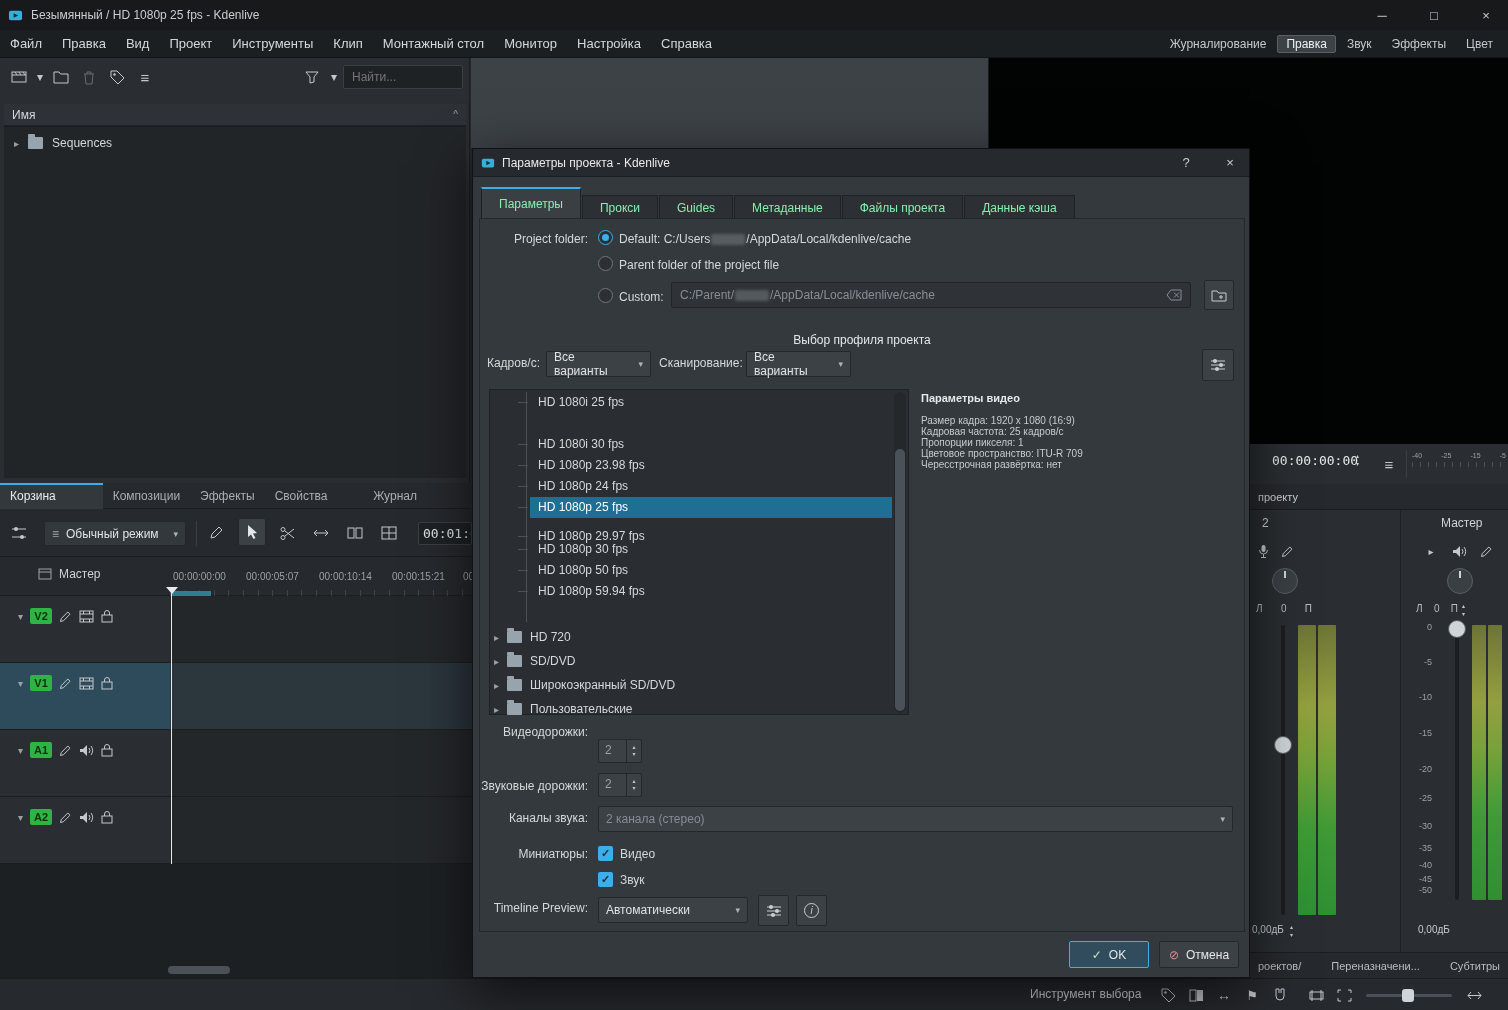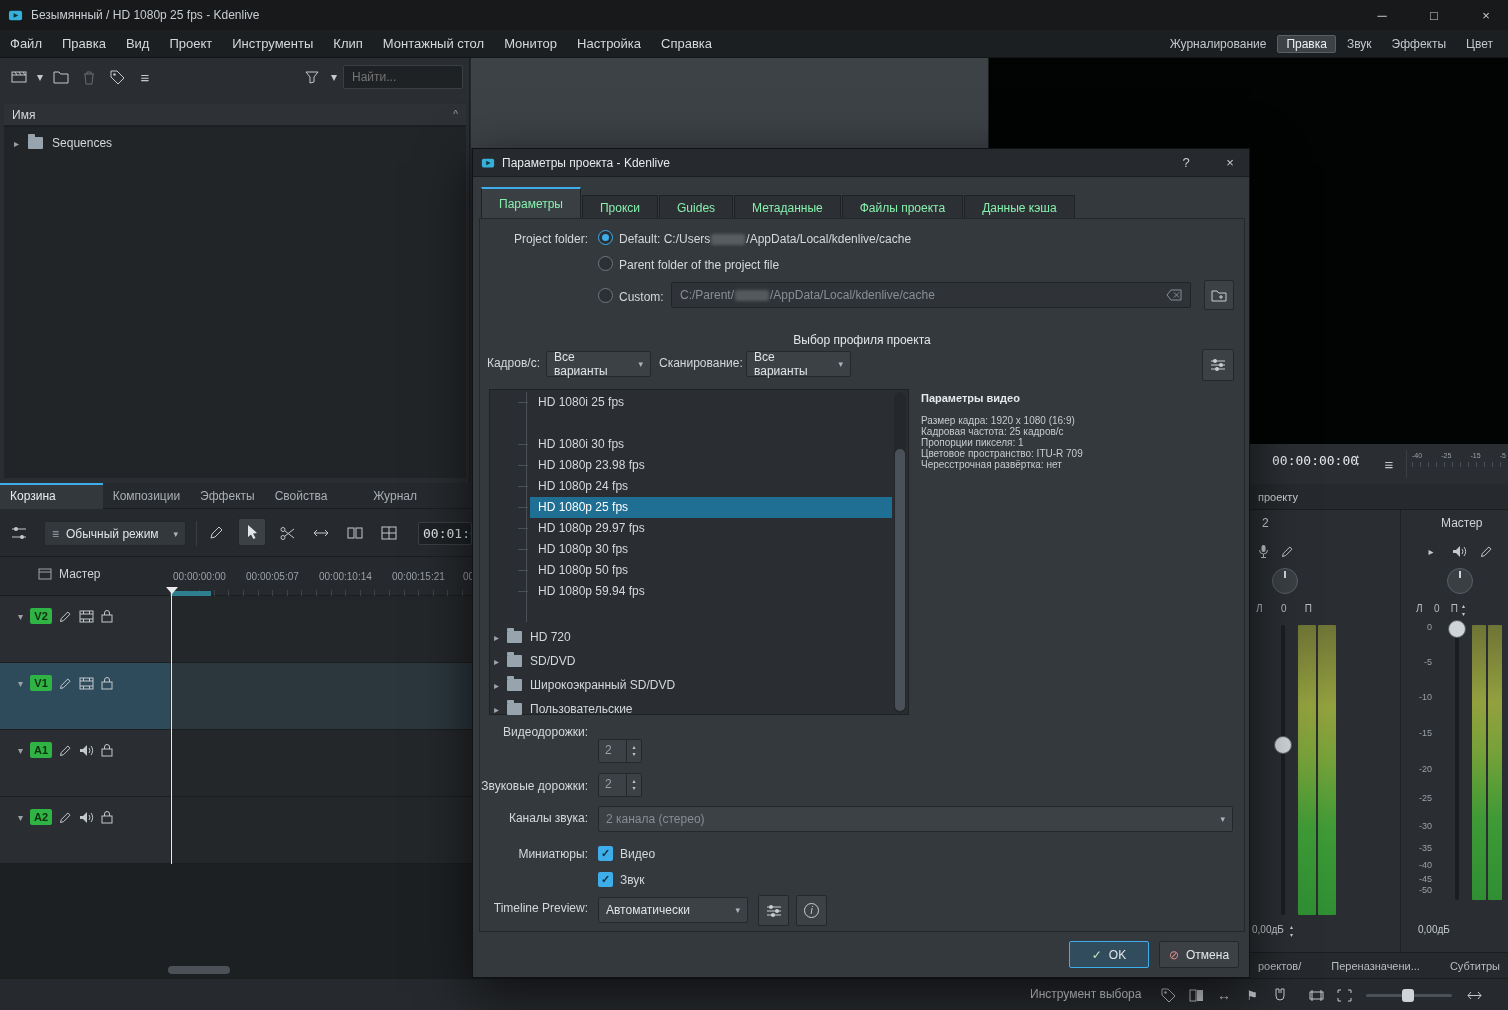--- a/index.html
+++ b/index.html
@@ -586,21 +586,21 @@
         </svg>
     </span>
 
     <div class="plist">
       <div style="position:absolute;left:36px;top:2px;width:1px;height:230px;background:#4a5055"></div>
       <div class="pitem" style="top:2px">HD 1080i 25 fps</div>
       <div class="pitem" style="top:44px">HD 1080i 30 fps</div>
       <div class="pitem" style="top:65px">HD 1080p 23.98 fps</div>
       <div class="pitem" style="top:86px">HD 1080p 24 fps</div>
       <div class="pitem sel" style="top:107px">HD 1080p 25 fps</div>
-      <div class="pitem" style="top:128px">HD 1080p 29.97 fps</div>
+      <div class="pitem" style="top:136px">HD 1080p 29.97 fps</div>
       <div class="pitem" style="top:149px">HD 1080p 30 fps</div>
       <div class="pitem" style="top:170px">HD 1080p 50 fps</div>
       <div class="pitem" style="top:191px">HD 1080p 59.94 fps</div>
       <div class="pfold" style="top:235px">
         <span style="color:#9aa0a5;font-size:10px">▸</span>
         <span class="fold-ico"></span>
         <span>HD 720</span>
       </div>
       <div class="pfold" style="top:259px">
         <span style="color:#9aa0a5;font-size:10px">▸</span>

